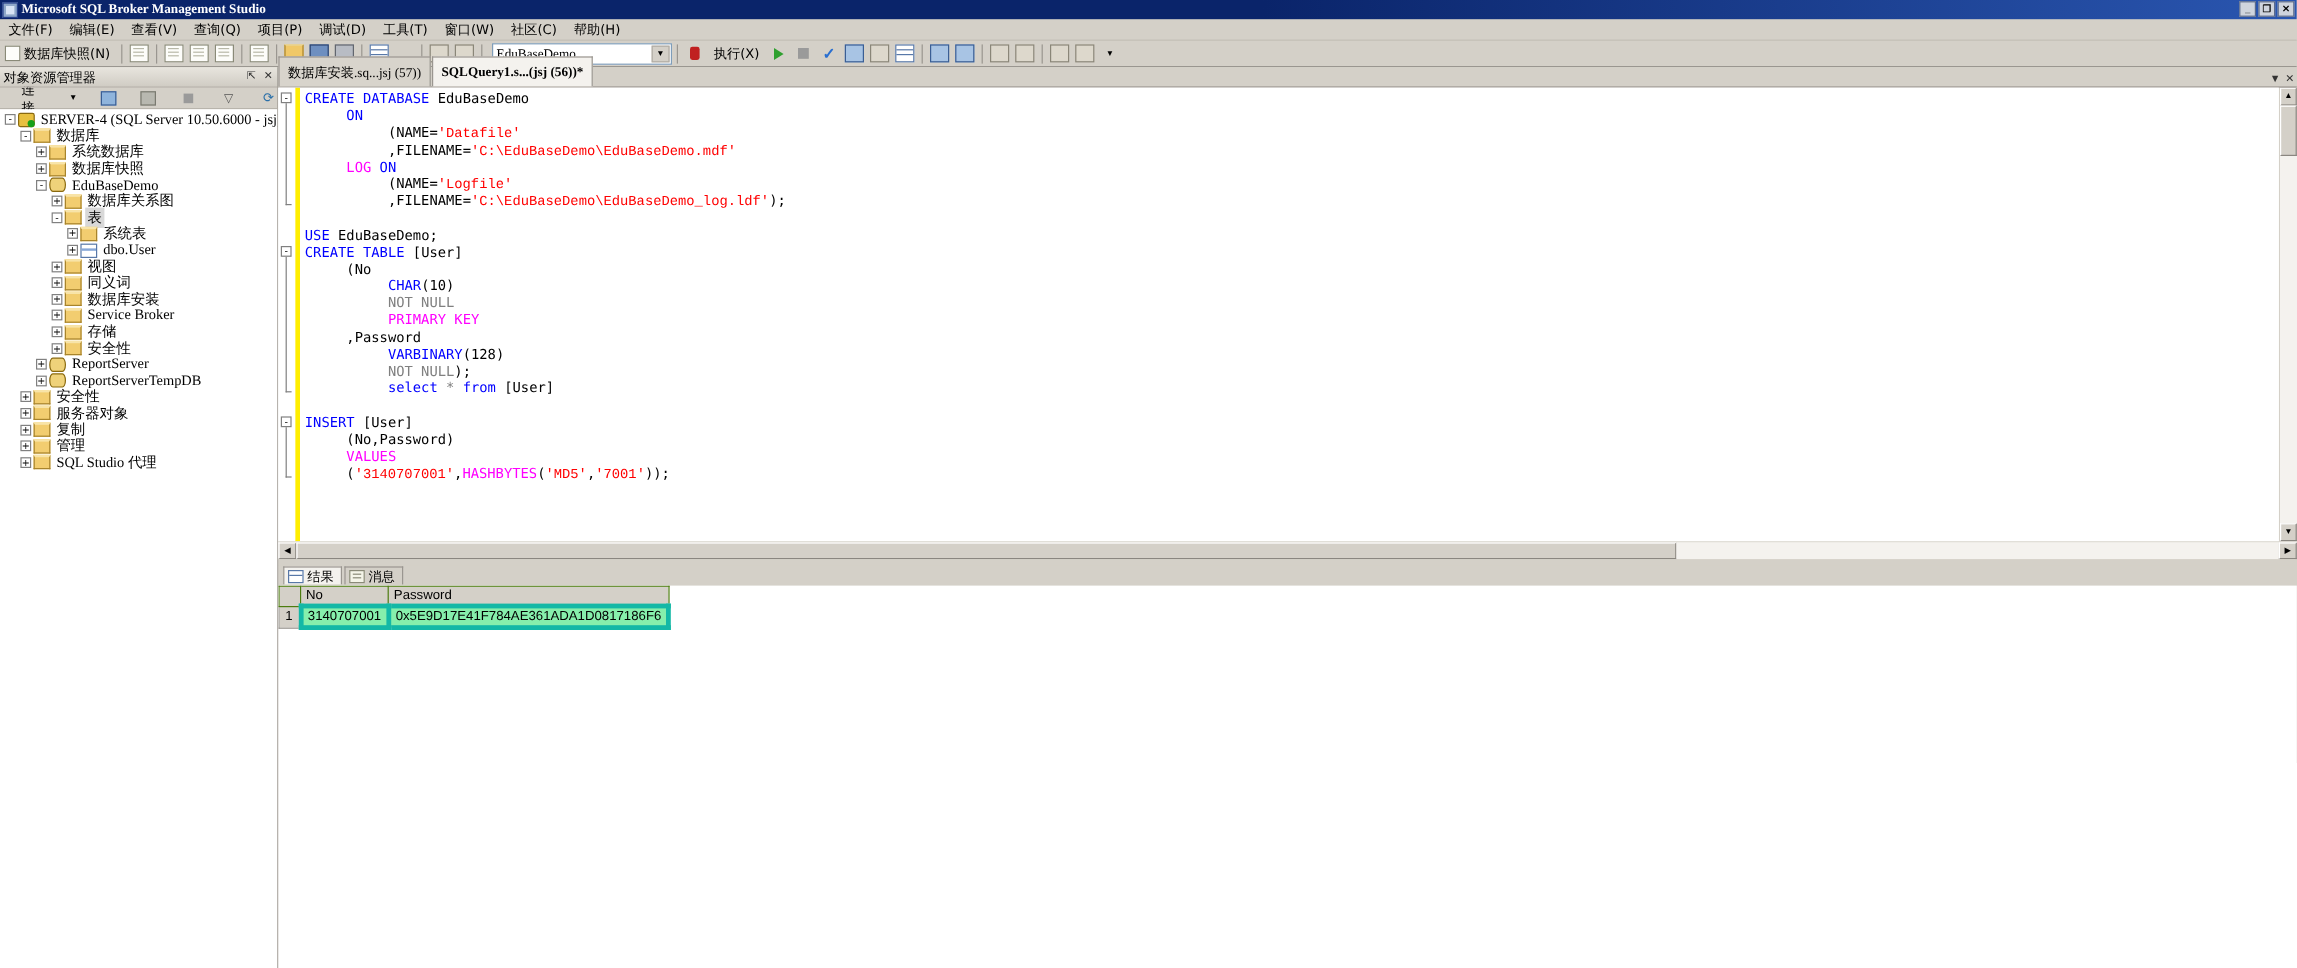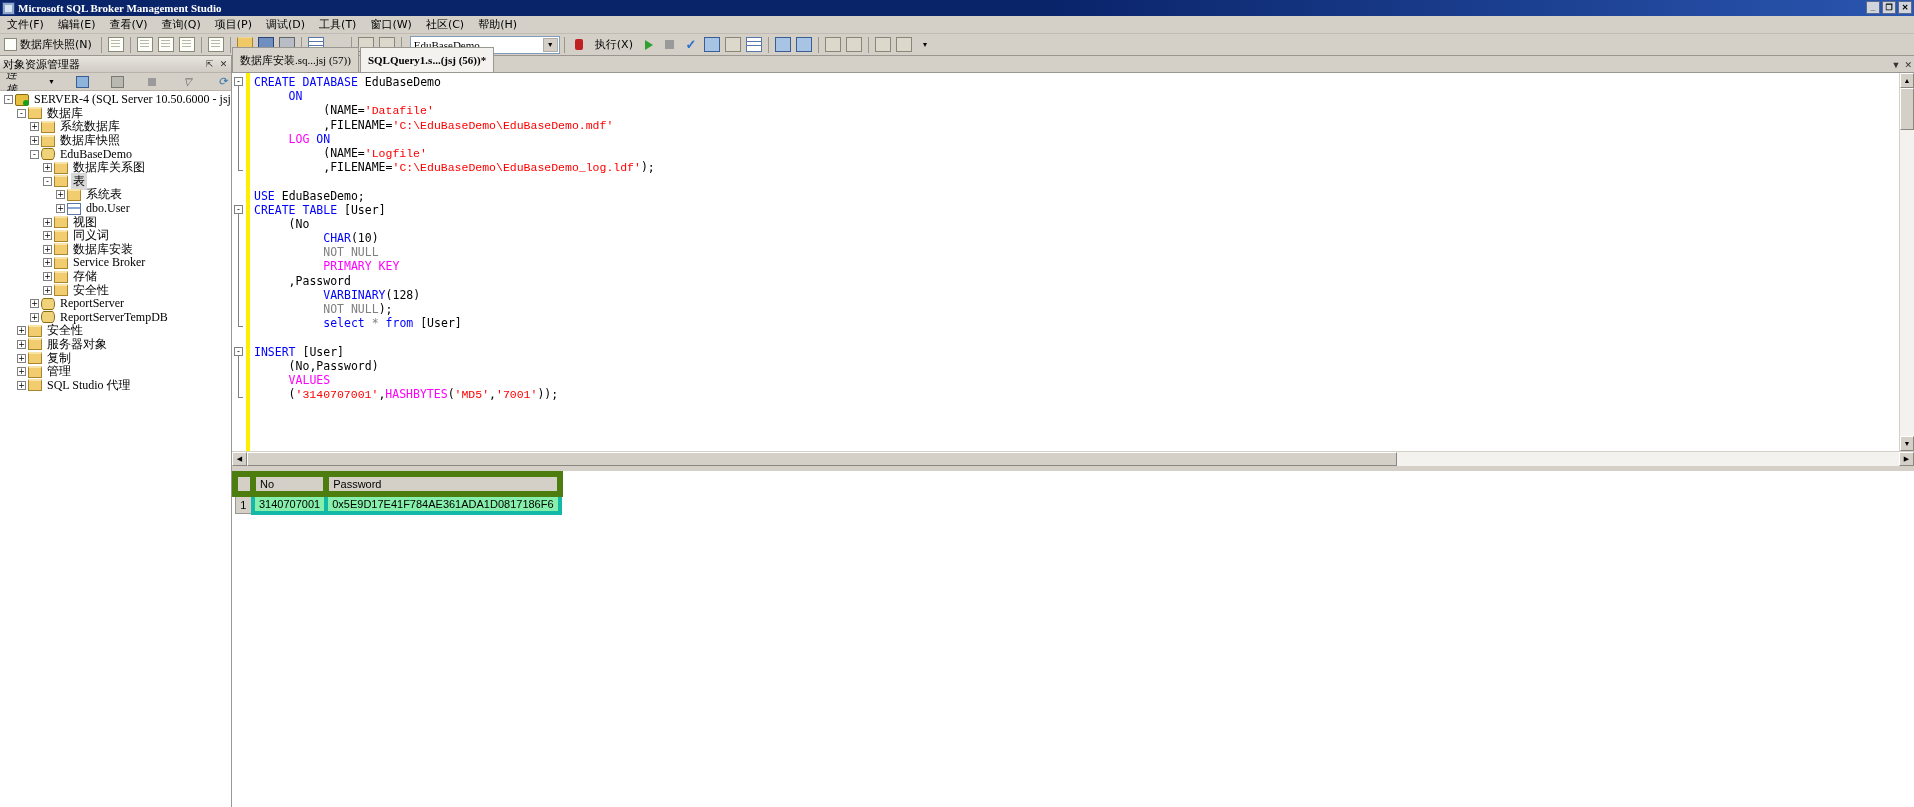--- a/index.html
+++ b/index.html
@@ -147,21 +147,21 @@
     height: 17px; display: flex; align-items: center;
     background: linear-gradient(to bottom, #e8e5de, #d0ccc4);
     border-bottom: 1px solid #b8b4ac;
     font-size: 11px; padding-left: 3px; position: relative;
     font-family: "DejaVu Sans", sans-serif;
   }
   #oe-title .oebtns { position: absolute; right: 2px; display: flex; gap: 3px; }
   #oe-title .oebtn { font-size: 9px; width: 11px; text-align: center; color: #333; }
   #oe-toolbar {
     height: 18px; display: flex; align-items: center; gap: 19px;
-    background: #d4d0c8; border-bottom: 1px solid #b8b4ac; padding-left: 6px; font-style: italic;
+    background: #d4d0c8; border-bottom: 1px solid #b8b4ac; padding-left: 18px;
   }
   #oe-toolbar .lbl { font-size: 11px; padding-right: 2px; font-family: "DejaVu Sans", sans-serif; }
   #oe-toolbar .obt { width: 17px; height: 16px; display:flex; align-items:center; justify-content:center; }
   #oe-tree {
     flex: 1; background: #fff; overflow: hidden;
     padding-top: 2px; position: relative;
     font-family: "Liberation Serif", serif;
     font-size: 12px;
   }
   .tn { display: flex; align-items: center; height: 13.6px; white-space: nowrap; }
@@ -287,21 +287,21 @@
   .rtico { width: 13px; height: 11px; position: relative; }
   .rtico-grid { background: #fff; border: 1px solid #5878a8; }
   .rtico-grid::before { content:""; position:absolute; left:0; top:3px; right:0; height:1px; background:#5878a8; }
   .rtico-msg { background: #f4f4e8; border: 1px solid #8a8a78; }
   .rtico-msg::before { content:""; position:absolute; left:2px; top:2px; right:2px; height:1px;
     background:#8a8a78; box-shadow: 0 3px 0 #8a8a78; }
 
   #grid-area { flex: 1; background: #fff; overflow: hidden; }
   table.rgrid { border-collapse: collapse; font-size: 11px; font-family: "Liberation Sans", sans-serif; }
   table.rgrid th {
-    background: #d4d0c8; border: 6px solid #4d7c0f;
+    background: #d4d0c8; border: 1px solid #4d7c0f;
     font-weight: normal; text-align: left; padding: 1px 4px;
     height: 15px;
   }
   table.rgrid th.corner { width: 18px; padding: 0; }
   table.rgrid td {
     border: 4px solid #14b8a6; padding: 1px 4px; height: 15px; background: #86efac;
     white-space: nowrap;
   }
   table.rgrid td.rowhdr {
     background: #d4d0c8; border: 1px solid #9a9690; text-align: center; width: 18px;
@@ -618,20 +618,30 @@
         <div class="sb-arrow-h">◀</div>
         <div class="hthumb"></div>
         <div class="htrack"></div>
         <div class="sb-arrow-h">▶</div>
       </div>
     </div>
 
     <div id="splitter"></div>
 
     <div id="results">
+      <div id="res-tabs">
+        <span class="rtab active">
+          <span class="rtico rtico-grid"></span>
+          <span>结果</span>
+        </span>
+        <span class="rtab">
+          <span class="rtico rtico-msg"></span>
+          <span>消息</span>
+        </span>
+      </div>
       <div id="grid-area">
           <table class="rgrid">
             <thead>
               <tr>
                 <th class="corner"></th>
                 <th style="width: 60px;">No</th>
                 <th style="width: 196px;">Password</th>
               </tr>
             </thead>
             <tbody>

